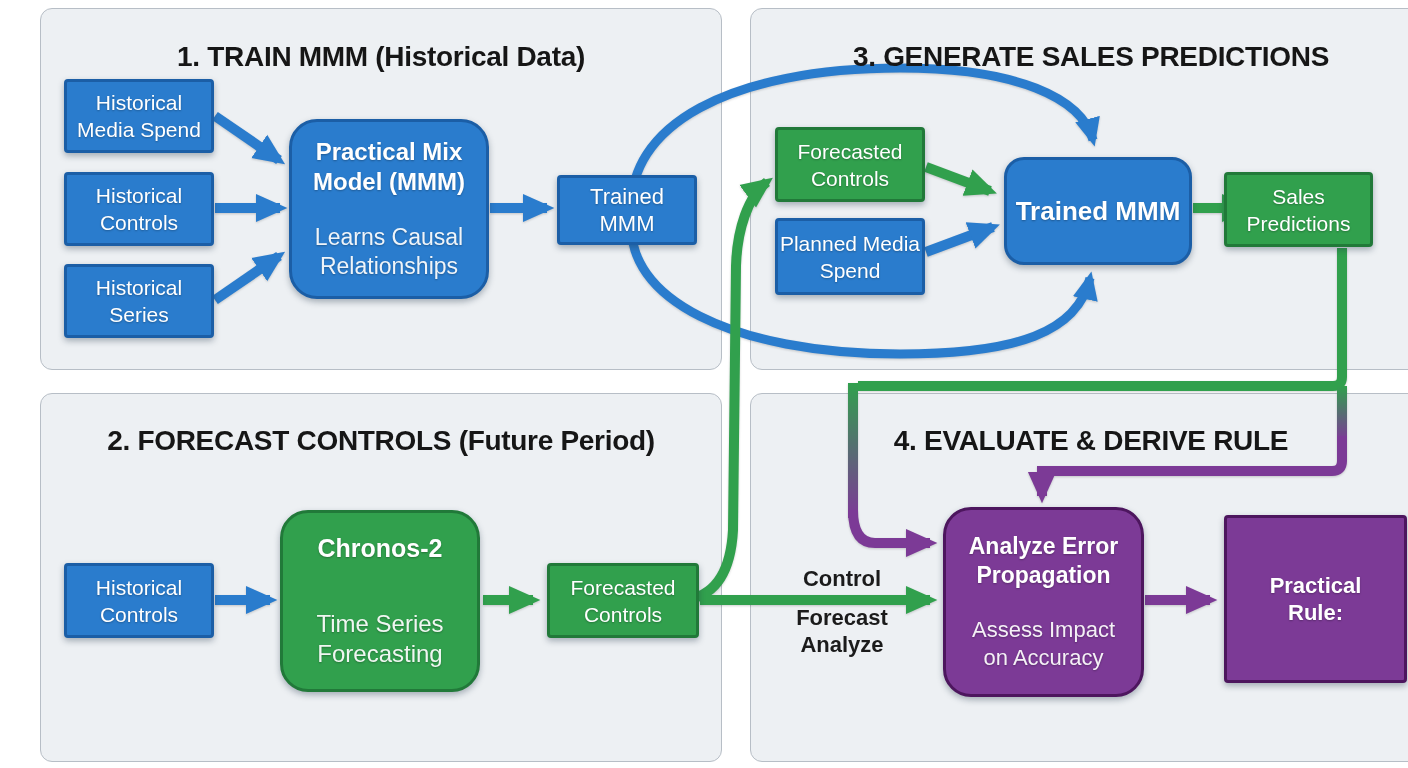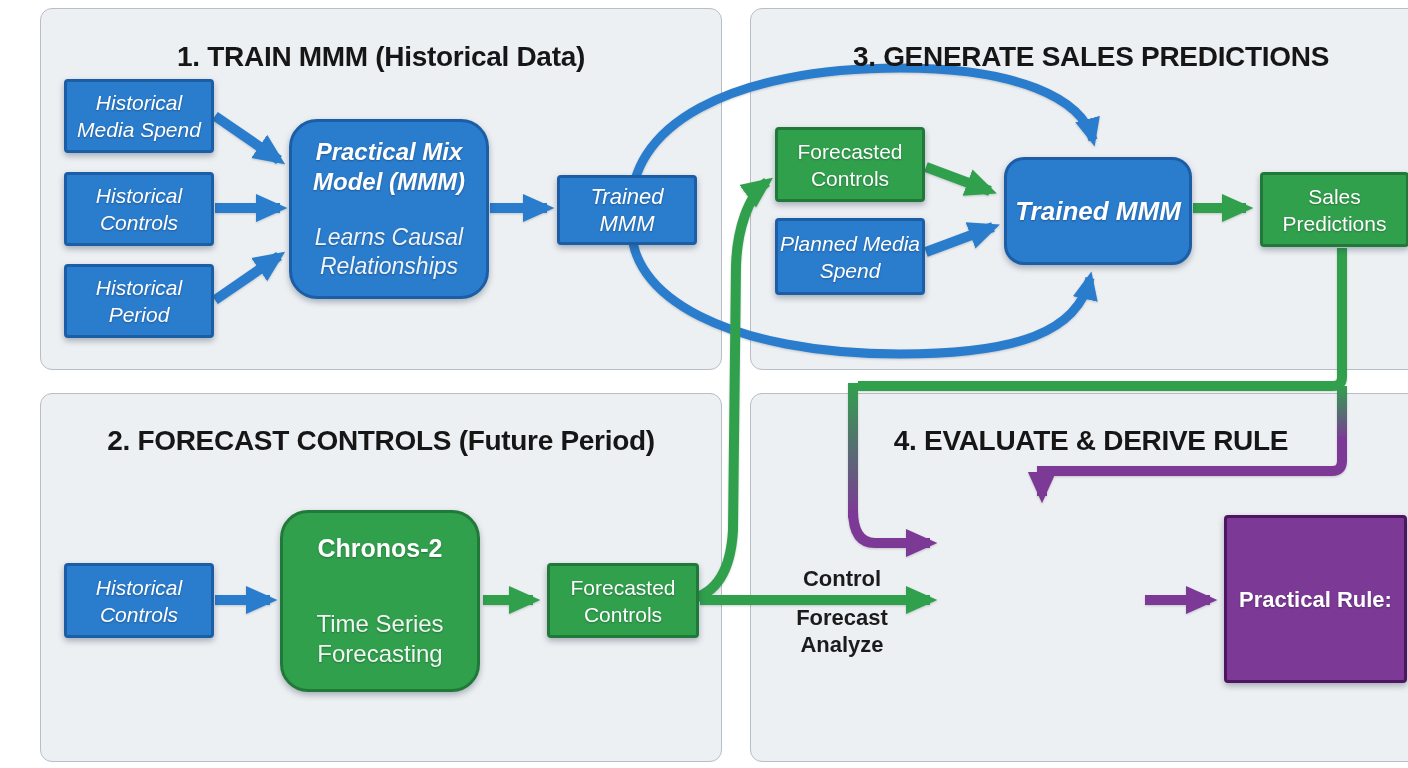--- a/index.html
+++ b/index.html
@@ -27,21 +27,21 @@
     letter-spacing:-0.3px;color:var(--title-text);line-height:30px;
   }
   #connectors{position:absolute;left:0;top:0;filter:drop-shadow(0 1px 1px rgba(0,0,0,0.18));}
   .node{
     position:absolute;display:flex;flex-direction:column;align-items:center;justify-content:center;
     box-sizing:border-box;border:3px solid;border-radius:4px;text-align:center;
     color:var(--node-text);font-size:21px;line-height:27px;
     box-shadow:0 3px 6px rgba(30,50,70,0.35);
     text-shadow:0 1px 2px rgba(0,0,0,0.28);
   }
-  .node.blue{background:var(--blue);border-color:var(--blue-border);font-style:italic;}
+  .node.blue{background:var(--blue);border-color:var(--blue-border);}
   .node.green{background:var(--green);border-color:var(--green-border);}
   .node.purple{background:var(--purple);border-color:var(--purple-border);}
   .node.big{border-radius:28px;}
   .node .t{font-weight:bold;}
   .node .s{color:rgba(255,255,255,0.93);}
   .bold-label{font-weight:bold;font-size:26px;line-height:30px;}
   .cfe{
     position:absolute;left:740px;top:565px;width:140px;text-align:center;
     color:var(--label-text);font-size:22px;line-height:27px;font-weight:500;
   }
@@ -113,55 +113,59 @@
   <div class="panel-title" style="left:8px;top:426px;width:682px;text-align:center;">2. FORECAST CONTROLS (Future Period)</div>
   <div class="panel-title" style="left:718px;top:426px;width:682px;">4. EVALUATE &amp; DERIVE RULE</div>
 
   <div class="node blue" style="left:32px;top:79px;width:150px;height:74px;">
     <span>Historical Media Spend</span>
   </div>
   <div class="node blue" style="left:32px;top:172px;width:150px;height:74px;">
     <span>Historical Controls</span>
   </div>
   <div class="node blue" style="left:32px;top:264px;width:150px;height:74px;">
-    <span>Historical Period</span>
+    <span>Historical Series</span>
   </div>
   <div class="node blue big" style="left:257px;top:119px;width:200px;height:180px;gap:26px;font-size:23px;line-height:29px;padding:0 12px;">
     <span class="t" style="font-size:24px;line-height:30px;">Practical Mix Model (MMM)</span>
     <span class="s">Learns Causal Relationships</span>
   </div>
   <div class="node blue" style="left:525px;top:175px;width:140px;height:70px;font-size:22px;">
     <span>Trained MMM</span>
   </div>
 
   <div class="node green" style="left:743px;top:127px;width:150px;height:75px;">
     <span>Forecasted Controls</span>
   </div>
   <div class="node blue" style="left:743px;top:218px;width:150px;height:77px;">
     <span>Planned Media Spend</span>
   </div>
   <div class="node blue" style="left:972px;top:157px;width:188px;height:108px;border-radius:20px;">
     <span class="bold-label">Trained MMM</span>
   </div>
-  <div class="node green" style="left:1228px;top:172px;width:149px;height:75px;">
+  <div class="node green" style="left:1192px;top:172px;width:149px;height:75px;">
     <span>Sales Predictions</span>
   </div>
 
   <div class="node blue" style="left:32px;top:563px;width:150px;height:75px;">
     <span>Historical Controls</span>
   </div>
   <div class="node green big" style="left:248px;top:510px;width:200px;height:182px;gap:46px;font-size:24px;line-height:30px;padding:0 14px;">
     <span class="t" style="font-size:25px;">Chronos-2</span>
     <span class="s">Time Series Forecasting</span>
   </div>
   <div class="node green" style="left:515px;top:563px;width:152px;height:75px;">
     <span>Forecasted Controls</span>
   </div>
 
-  <div class="node purple" style="left:1192px;top:515px;width:183px;height:168px;font-size:22px;line-height:27px;padding:0 10px;">
+  <div class="node purple big" style="left:911px;top:507px;width:201px;height:190px;gap:26px;font-size:22px;line-height:28px;padding:0 12px;">
+    <span class="t" style="font-size:23px;line-height:29px;">Analyze Error Propagation</span>
+    <span class="s">Assess Impact on Accuracy</span>
+  </div>
+  <div class="node purple" style="left:1192px;top:515px;width:183px;height:168px;font-size:22px;line-height:27px;padding:0 24px;">
     <span class="t">Practical Rule:</span>
   </div>
 
   <div class="cfe">
     <span>Control</span>
     <span class="gap">Forecast</span>
     <span>Analyze</span>
   </div>
 
 </div>

